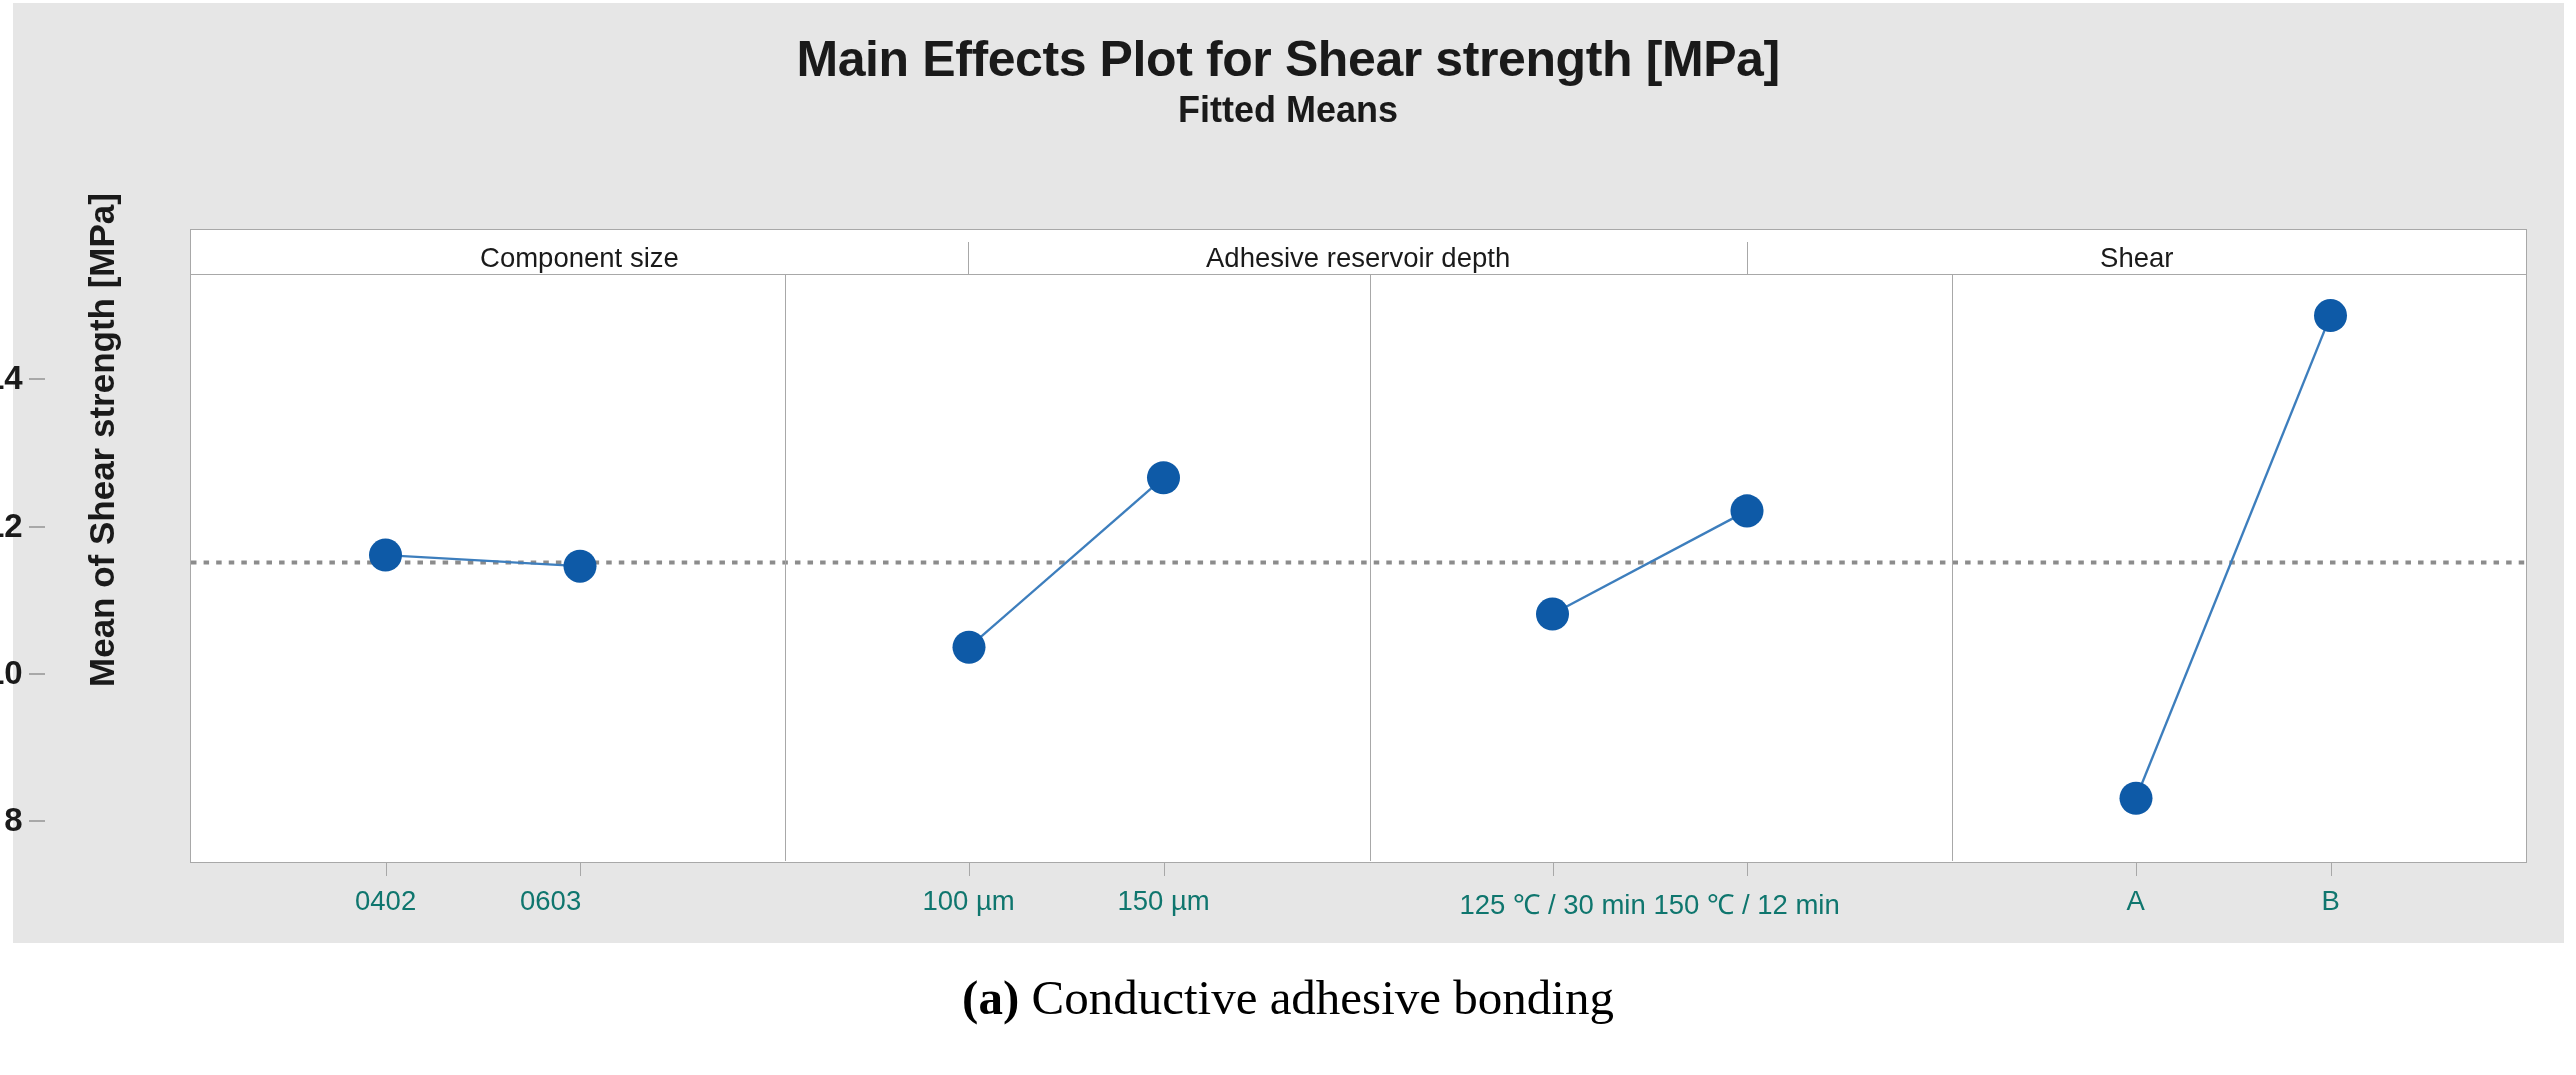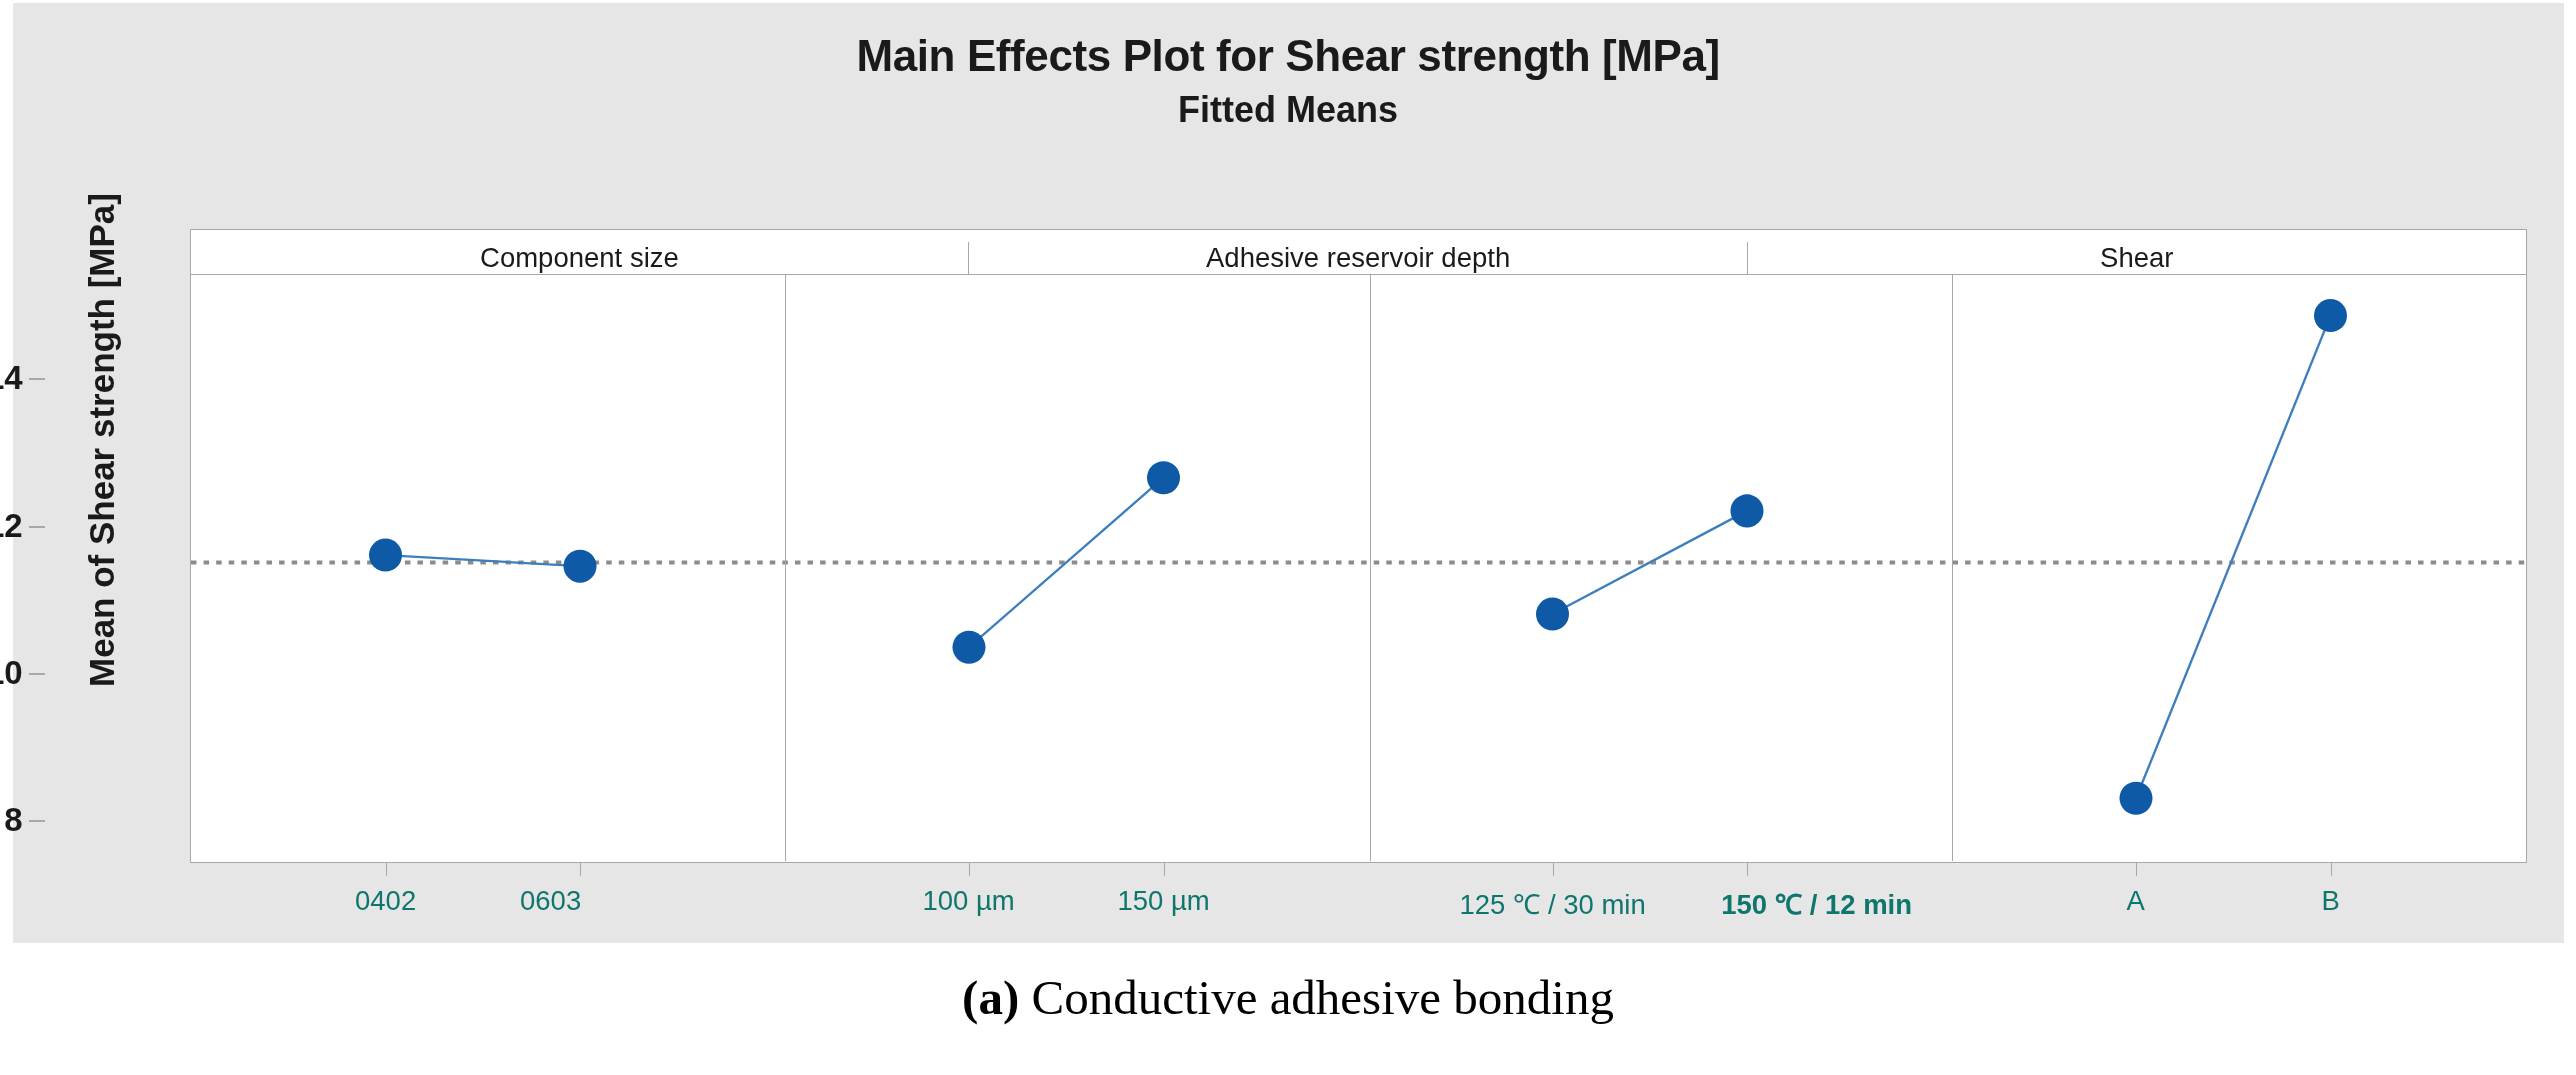--- a/index.html
+++ b/index.html
@@ -25,21 +25,21 @@
     width: 2551px;
     height: 940px;
     background: #e6e6e6;
   }
   #chart-title {
     position: absolute;
     left: 0;
     top: 30px;
     width: 2551px;
     text-align: center;
-    font-size: 44px;
+    font-size: 50px;
     font-weight: bold;
     color: #1a1a1a;
     letter-spacing: -0.4px;
     line-height: 1.05;
   }
   #chart-subtitle {
     position: absolute;
     left: 0;
     top: 88px;
     width: 2551px;
@@ -187,21 +187,21 @@
         <div class="x-tick-label" style="left: 373px;">0402</div>
         <div class="x-tick-mark" style="left: 567px;"></div>
         <div class="x-tick-label" style="left: 538px;">0603</div>
         <div class="x-tick-mark" style="left: 956px;"></div>
         <div class="x-tick-label" style="left: 956px;">100 µm</div>
         <div class="x-tick-mark" style="left: 1151px;"></div>
         <div class="x-tick-label" style="left: 1151px;">150 µm</div>
         <div class="x-tick-mark" style="left: 1540px;"></div>
         <div class="x-tick-label" style="left: 1540px; text-align: center;">125 ℃ / 30 min</div>
         <div class="x-tick-mark" style="left: 1734px;"></div>
-        <div class="x-tick-label" style="left: 1804px; font-weight: bold;">150 ℃ / 12 min</div>
+        <div class="x-tick-label" style="left: 1734px;">150 ℃ / 12 min</div>
         <div class="x-tick-mark" style="left: 2123px;"></div>
         <div class="x-tick-label" style="left: 2123px;">A</div>
         <div class="x-tick-mark" style="left: 2318px;"></div>
         <div class="x-tick-label" style="left: 2318px;">B</div>
       </div>
 
     <div id="panel-frame">
 
       <div class="panel-header-row">
         <div class="panel-header">Component size</div>

